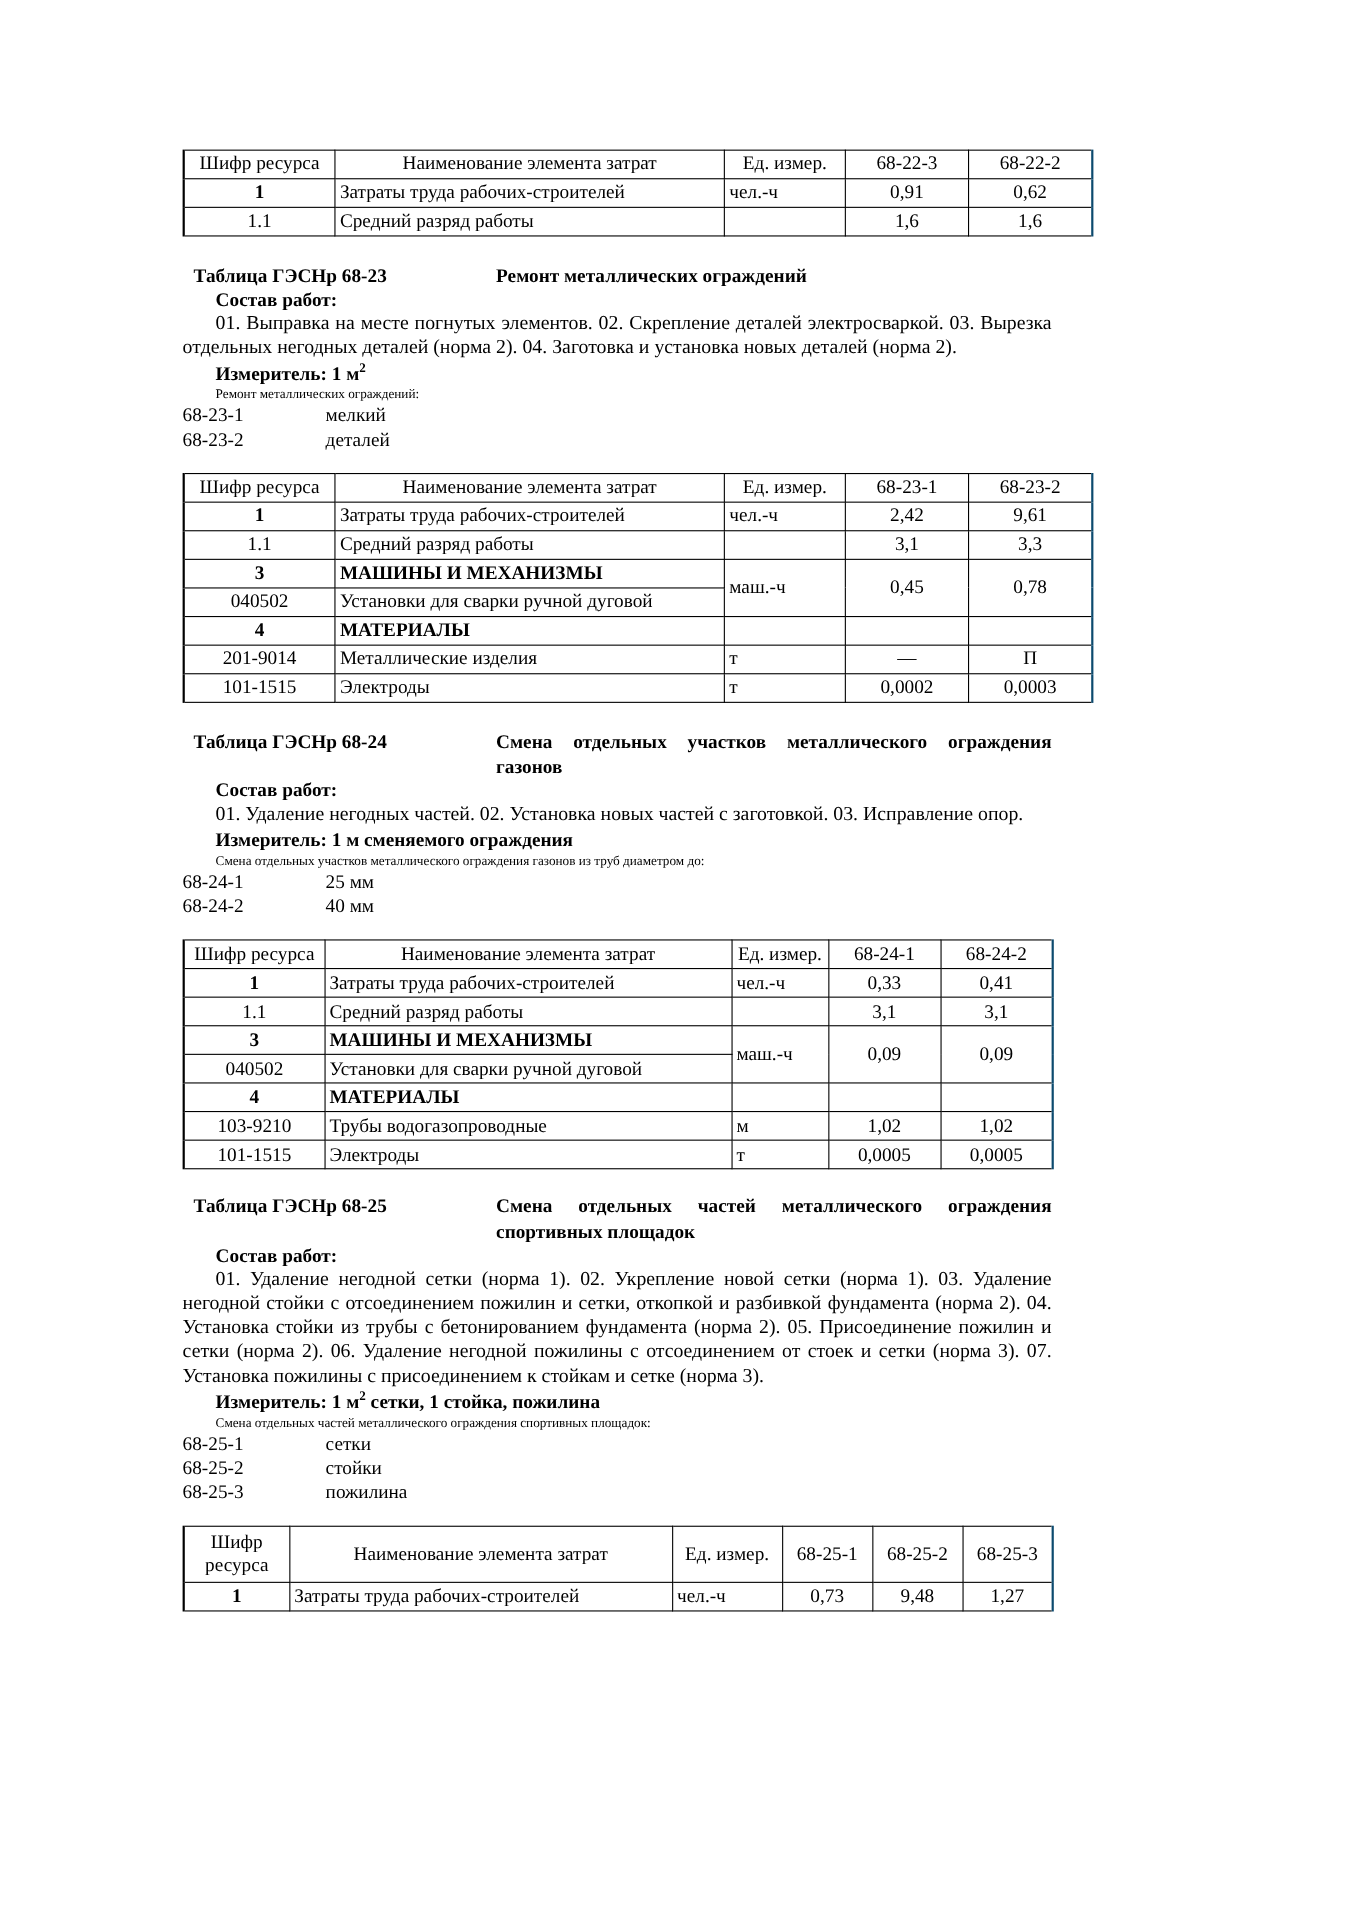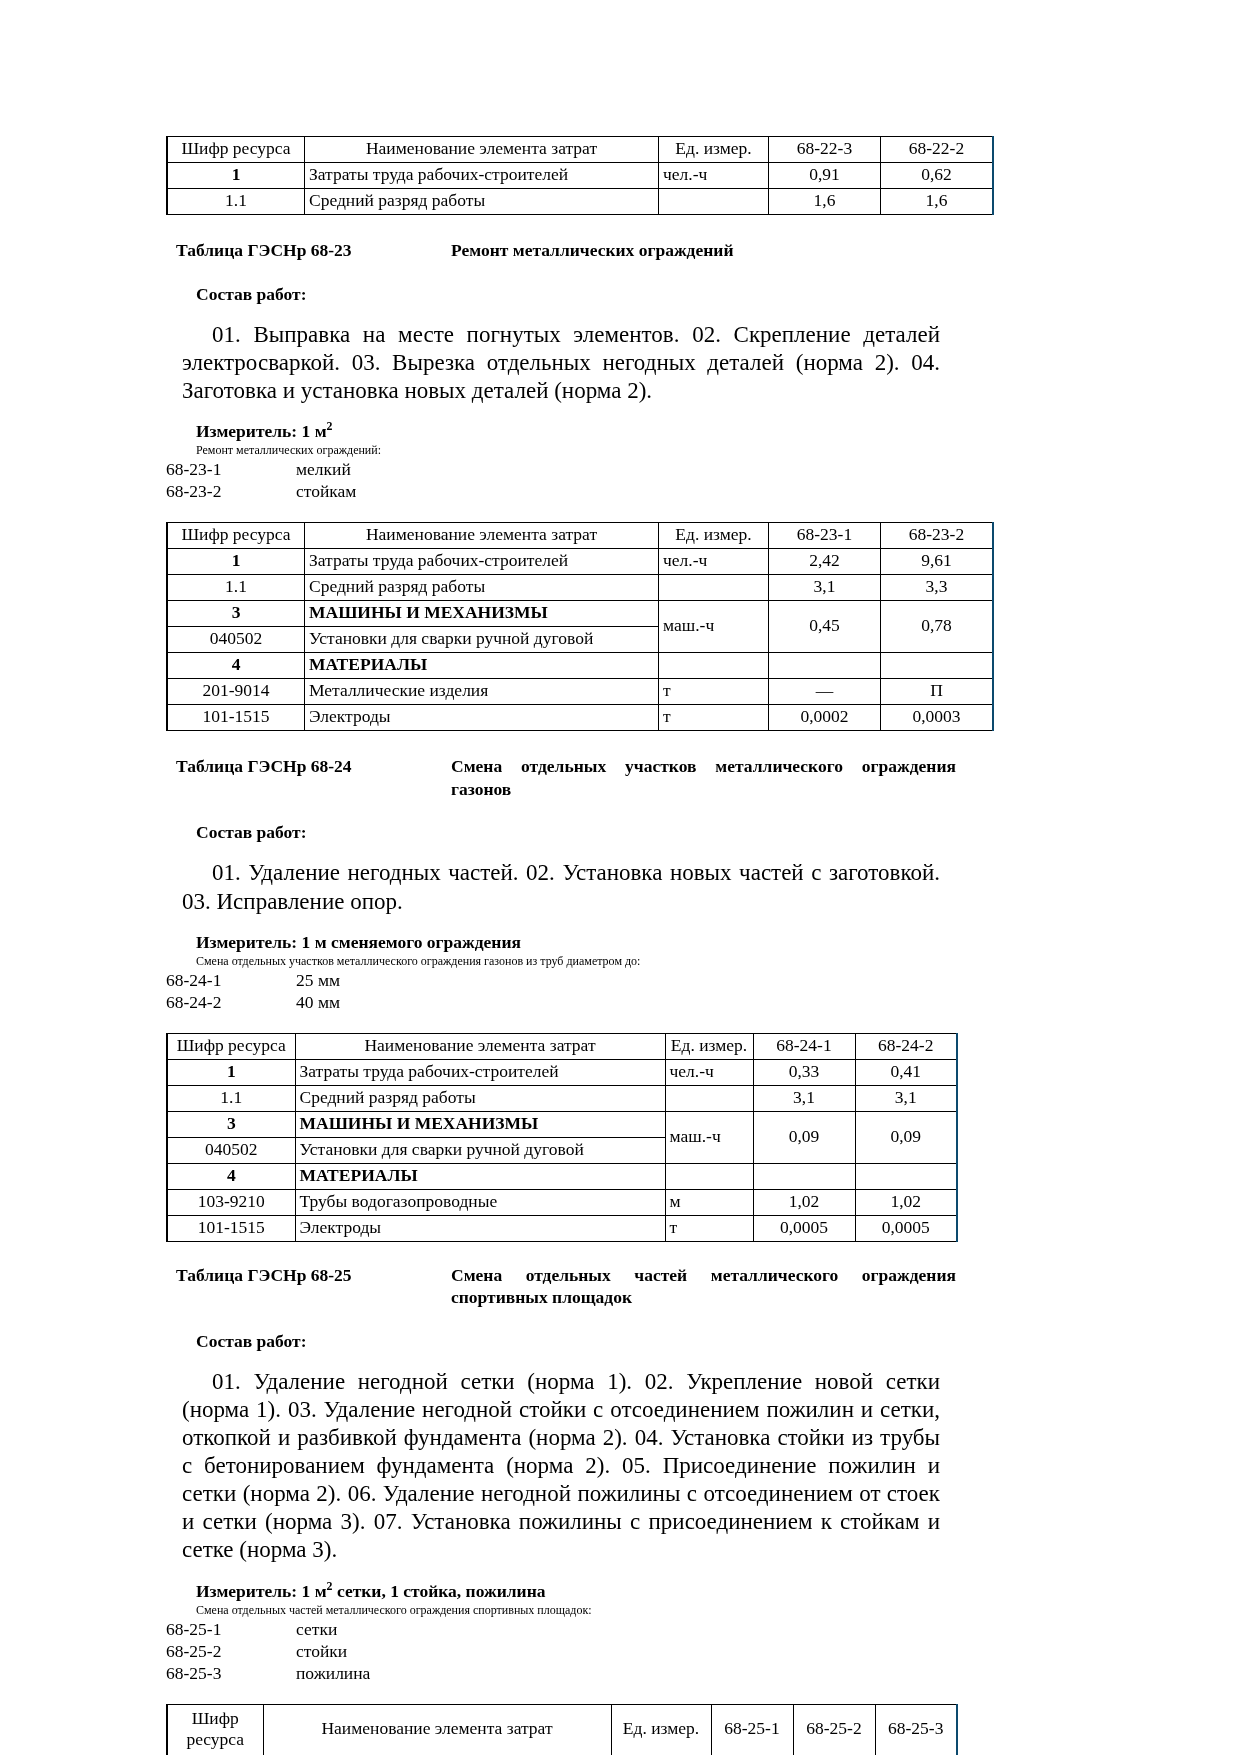--- a/index.html
+++ b/index.html
@@ -64,27 +64,26 @@
   }
   .tbl-title .tname {
     flex: 1;
     text-align: justify;
     text-align-last: justify;
   }
   .tbl-title .tname.nojust { text-align-last: left; }
   .sect-head {
     font-weight: bold;
     font-size: 17.5px;
-    margin-top: 22px;
     padding-left: 30px;
   }
   p.body {
-    font-size: 23px;
+    font-size: 18px;
     line-height: 1.22;
-    margin: 16px;
+    margin: 0;
     text-align: justify;
     text-indent: 30px;
   }
   .meas {
     font-weight: bold;
     font-size: 17.5px;
     padding-left: 30px;
     margin-top: 2px;
   }
   .lead {
@@ -148,21 +147,21 @@
     <span>1 м</span><sup>2</sup>
   </div>
   <div class="lead">Ремонт металлических ограждений:</div>
   <div class="codelist">
     <div class="row">
       <div class="code">68-23-1</div>
       <div class="desc">мелкий</div>
     </div>
     <div class="row">
       <div class="code">68-23-2</div>
-      <div class="desc">стойкам</div>
+      <div class="desc">деталей</div>
     </div>
   </div>
 
   <div class="table-wrap">
     <table class="gesn">
       <tbody>
         <tr class="hdr thickTop">
           <td class="c-code outerleft">Шифр ресурса</td>
           <td class="c-name">Наименование элемента затрат</td>
           <td class="c-unit">Ед. измер.</td>

